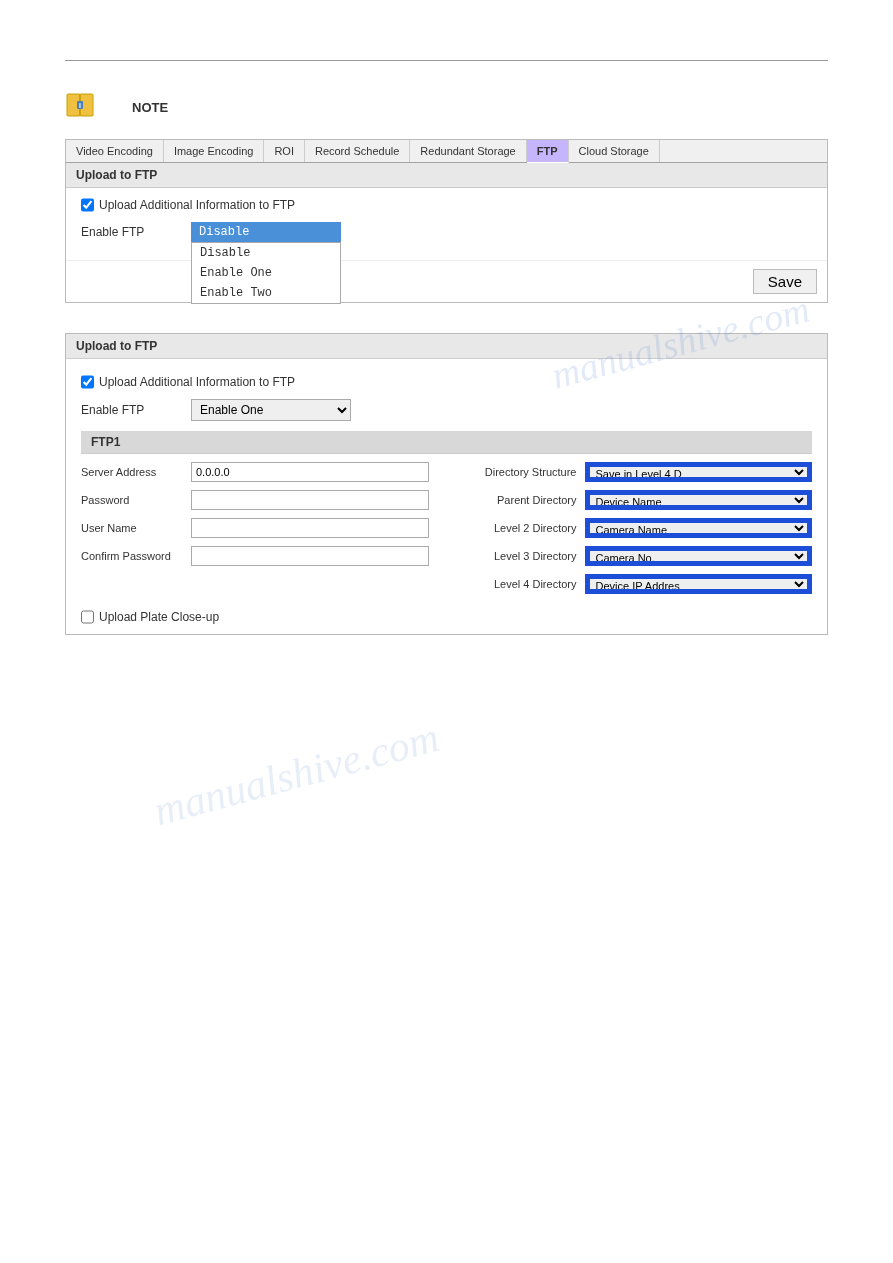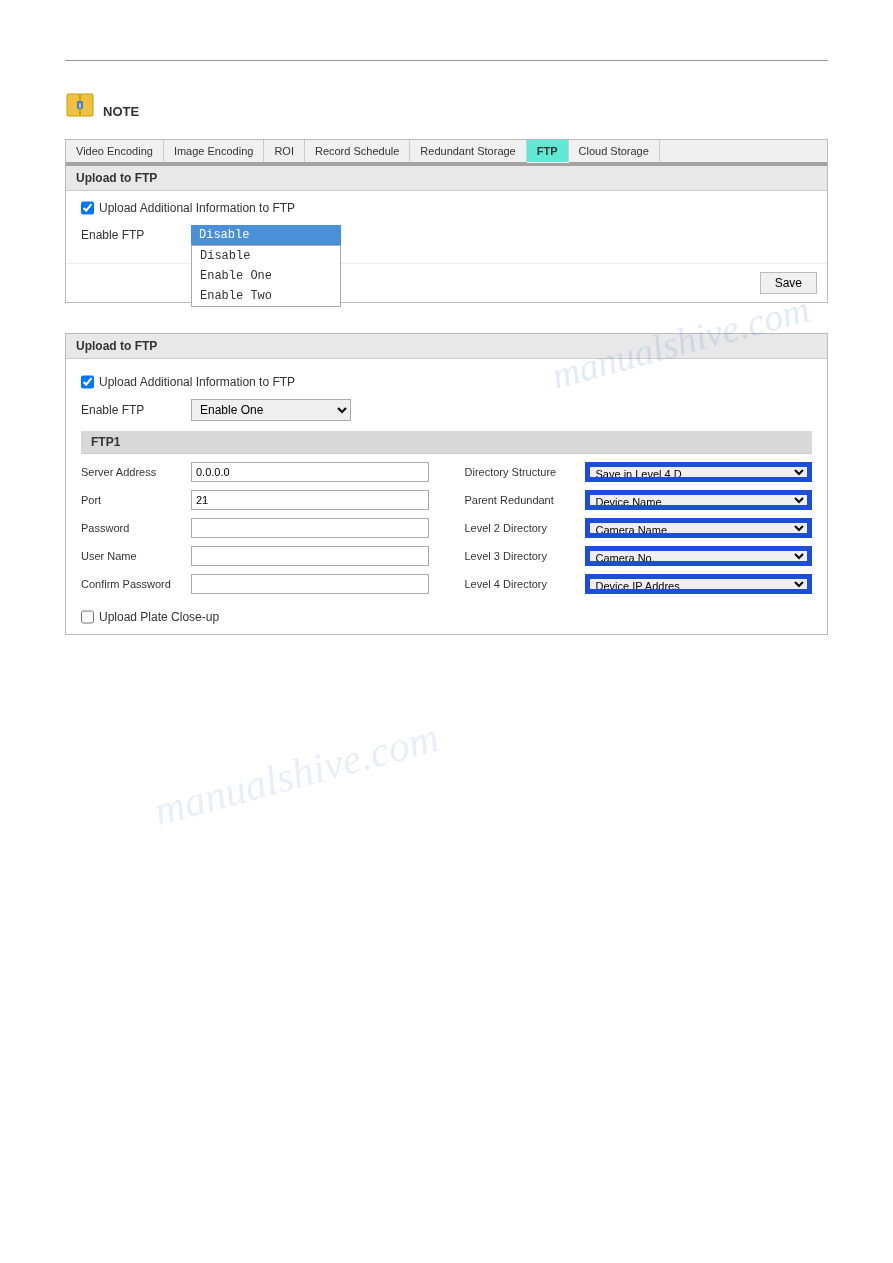--- a/index.html
+++ b/index.html
@@ -22,22 +22,23 @@
 
     .top-divider {
       border: none;
       border-top: 1px solid #999;
       margin-bottom: 30px;
     }
 
     
     .note-section {
       display: flex;
-      align-items: flex-end;
+      align-items: center;
       margin-bottom: 20px;
+      gap: 29px;
     }
     .note-icon {
       width: 32px;
       height: 28px;
       margin-right: 6px;
       flex-shrink: 0;
     }
     .note-label {
       font-weight: bold;
       font-size: 13px;
@@ -61,33 +62,33 @@
 
     
     .panel {
       border: 1px solid #bbb;
       margin-bottom: 30px;
       background: #fff;
     }
 
     .tabs-bar {
       display: flex;
-      border-bottom: 4px solid #a3a3a3;
+      border-bottom: 1px solid #a3a3a3;
       background: #f0f0f0;
     }
     .tab-item {
       padding: 5px 10px;
       font-size: 11px;
       border-right: 1px solid #ccc;
       cursor: pointer;
       color: #333;
       white-space: nowrap;
     }
     .tab-item.active {
-      background: #5eead4;
+      background: #c4b5fd;
       font-weight: bold;
       border-bottom: 1px solid #fff;
       margin-bottom: -1px;
     }
 
     .section-header {
       background: #e8e8e8;
       padding: 5px 10px;
       font-weight: bold;
       font-size: 12px;
@@ -147,21 +148,21 @@
     }
 
     .save-row {
       display: flex;
       justify-content: flex-end;
       padding: 8px 10px;
       border-top: 1px solid #eee;
     }
     .save-btn {
       padding: 3px 14px;
-      font-size: 12px;
+      font-size: 15px;
       background: #f0f0f0;
       border: 1px solid #bbb;
       cursor: pointer;
     }
 
     
     .section-header2 {
       background: #e8e8e8;
       padding: 5px 10px;
       font-weight: bold;
@@ -224,21 +225,21 @@
       font-size: 11px;
       border: 1px solid #aaa;
       padding: 0 4px;
     }
 
     .field-label-right {
       width: 120px;
       font-size: 11px;
       color: #333;
       white-space: nowrap;
-      text-align: left;
+      text-align: right;
       padding-right: 8px;
     }
     .field-select {
       flex: 1;
       height: 20px;
       font-size: 11px;
       border: 5px solid #1d4ed8;
       padding: 0 2px;
     }
 
@@ -345,24 +346,20 @@
       <div class="ftp-sub-header">FTP1</div>
 
       <div class="two-col-form">
 
         <div class="col-left">
           <div class="field-row">
             <span class="field-label">Server Address</span>
             <input type="text" class="field-input" value="0.0.0.0" style="">
           </div>
           <div class="field-row">
-            <span class="field-label">Port</span>
-            <input type="text" class="field-input" value="21" style="">
-          </div>
-          <div class="field-row">
             <span class="field-label">Password</span>
             <input type="password" class="field-input" style="">
           </div>
           <div class="field-row">
             <span class="field-label">User Name</span>
             <input type="text" class="field-input" style="">
           </div>
           <div class="field-row">
             <span class="field-label">Confirm Password</span>
             <input type="password" class="field-input" style="">
@@ -372,21 +369,21 @@
         <div class="col-right">
           <div class="field-row">
             <span class="field-label-right">Directory Structure</span>
             <select class="field-select">
               <option selected="">Save in Level 4 D</option>
               <option>Save in Level 3 D</option>
               <option>Save in Level 2 D</option>
             </select>
           </div>
           <div class="field-row">
-            <span class="field-label-right">Parent Redundant</span>
+            <span class="field-label-right">Parent Directory</span>
             <select class="field-select">
               <option selected="">Device Name</option>
               <option>Camera Name</option>
               <option>Camera No.</option>
               <option>Device IP Address</option>
             </select>
           </div>
           <div class="field-row">
             <span class="field-label-right">Level 2 Directory</span>
             <select class="field-select">

